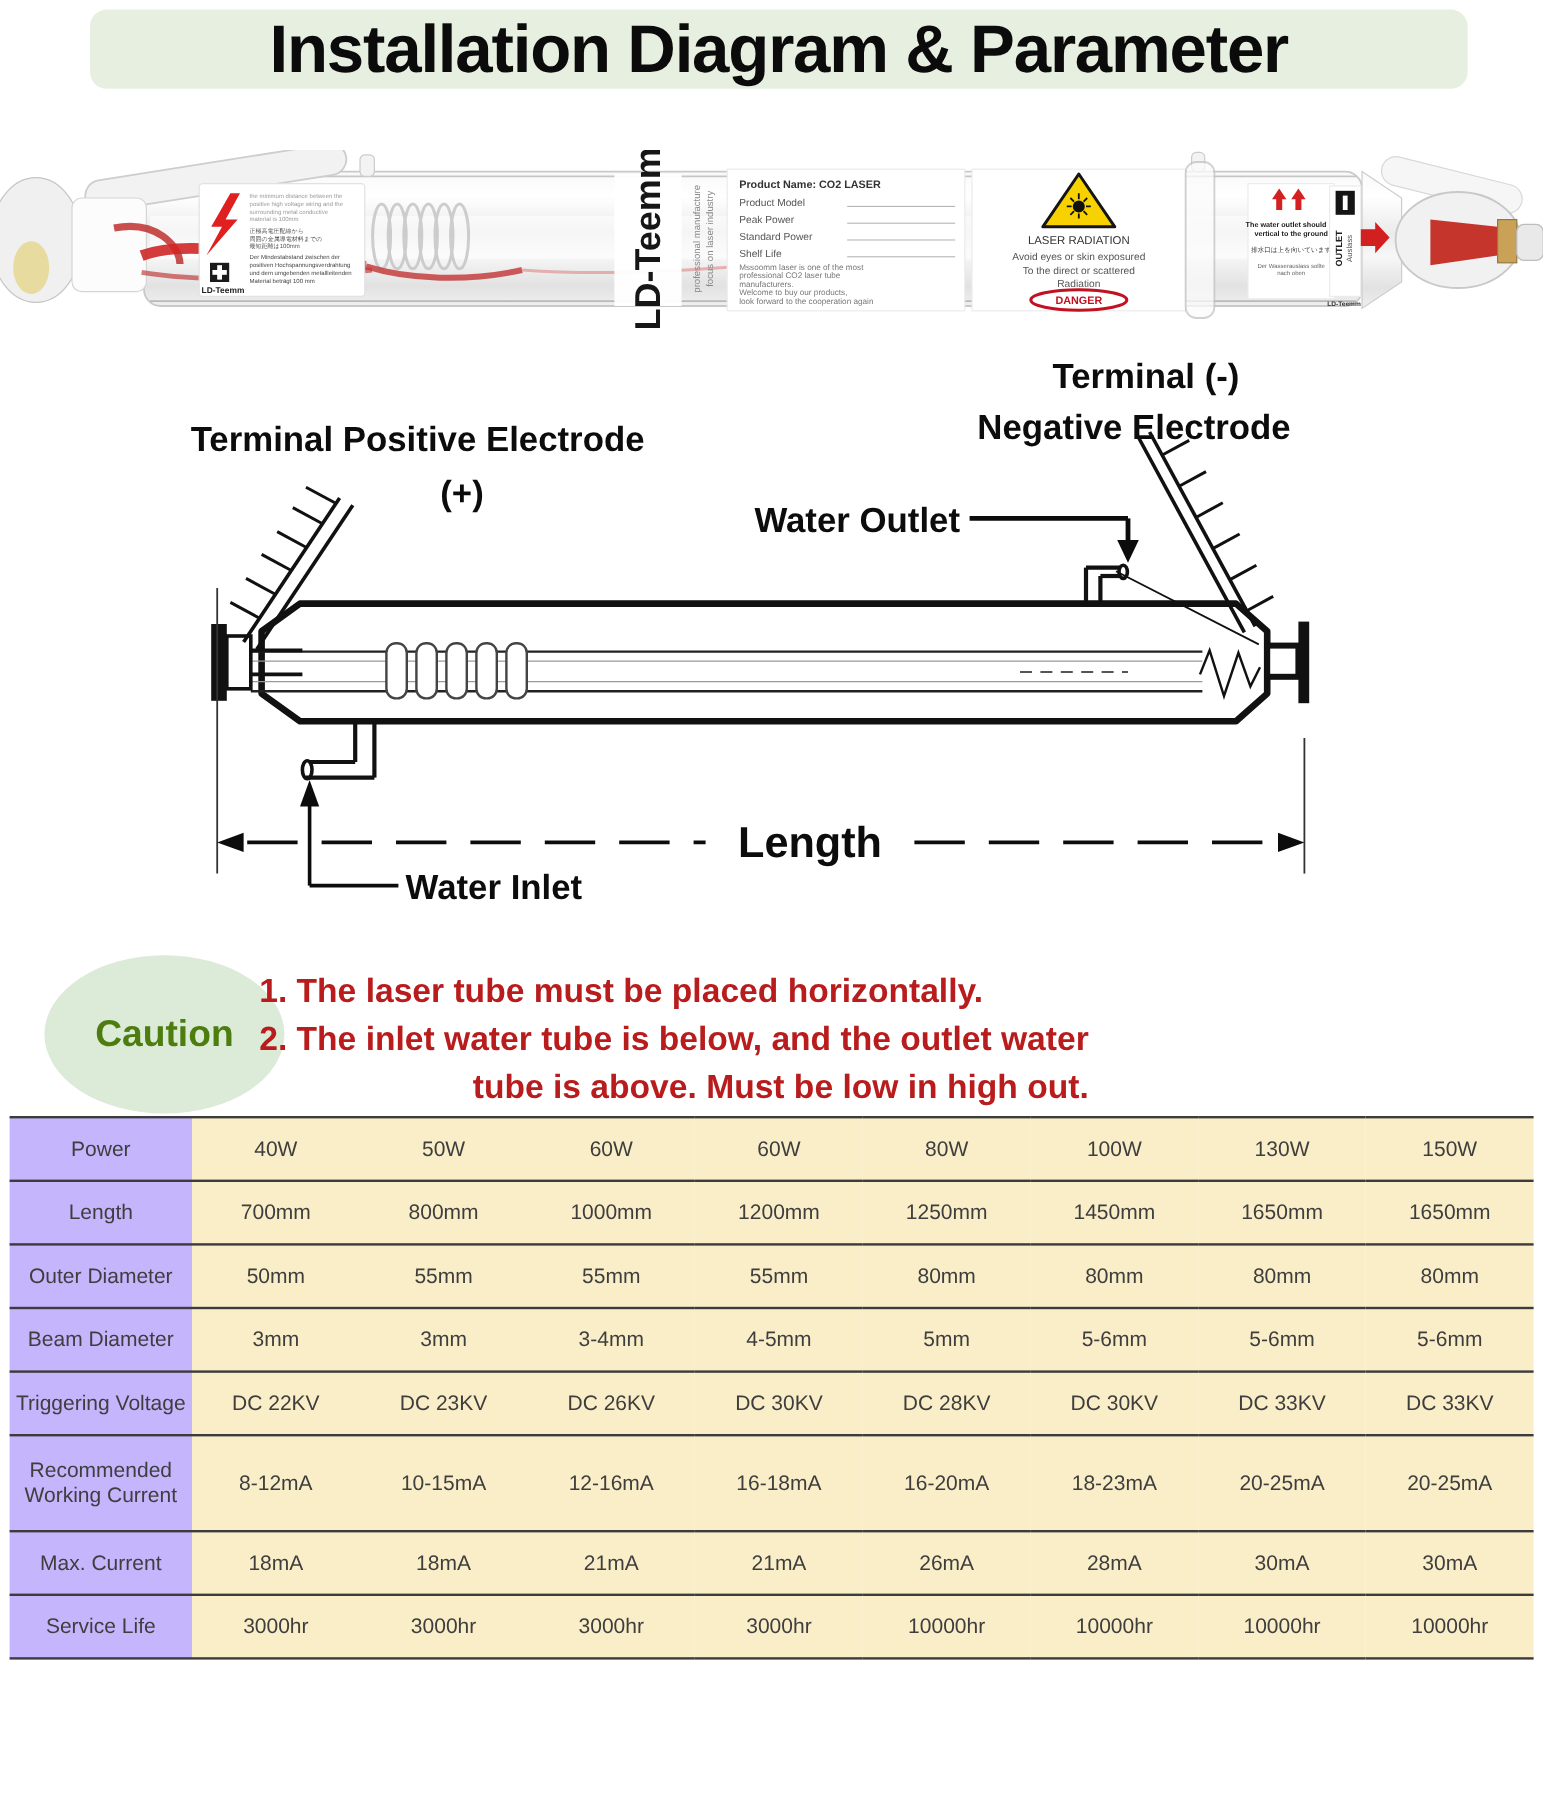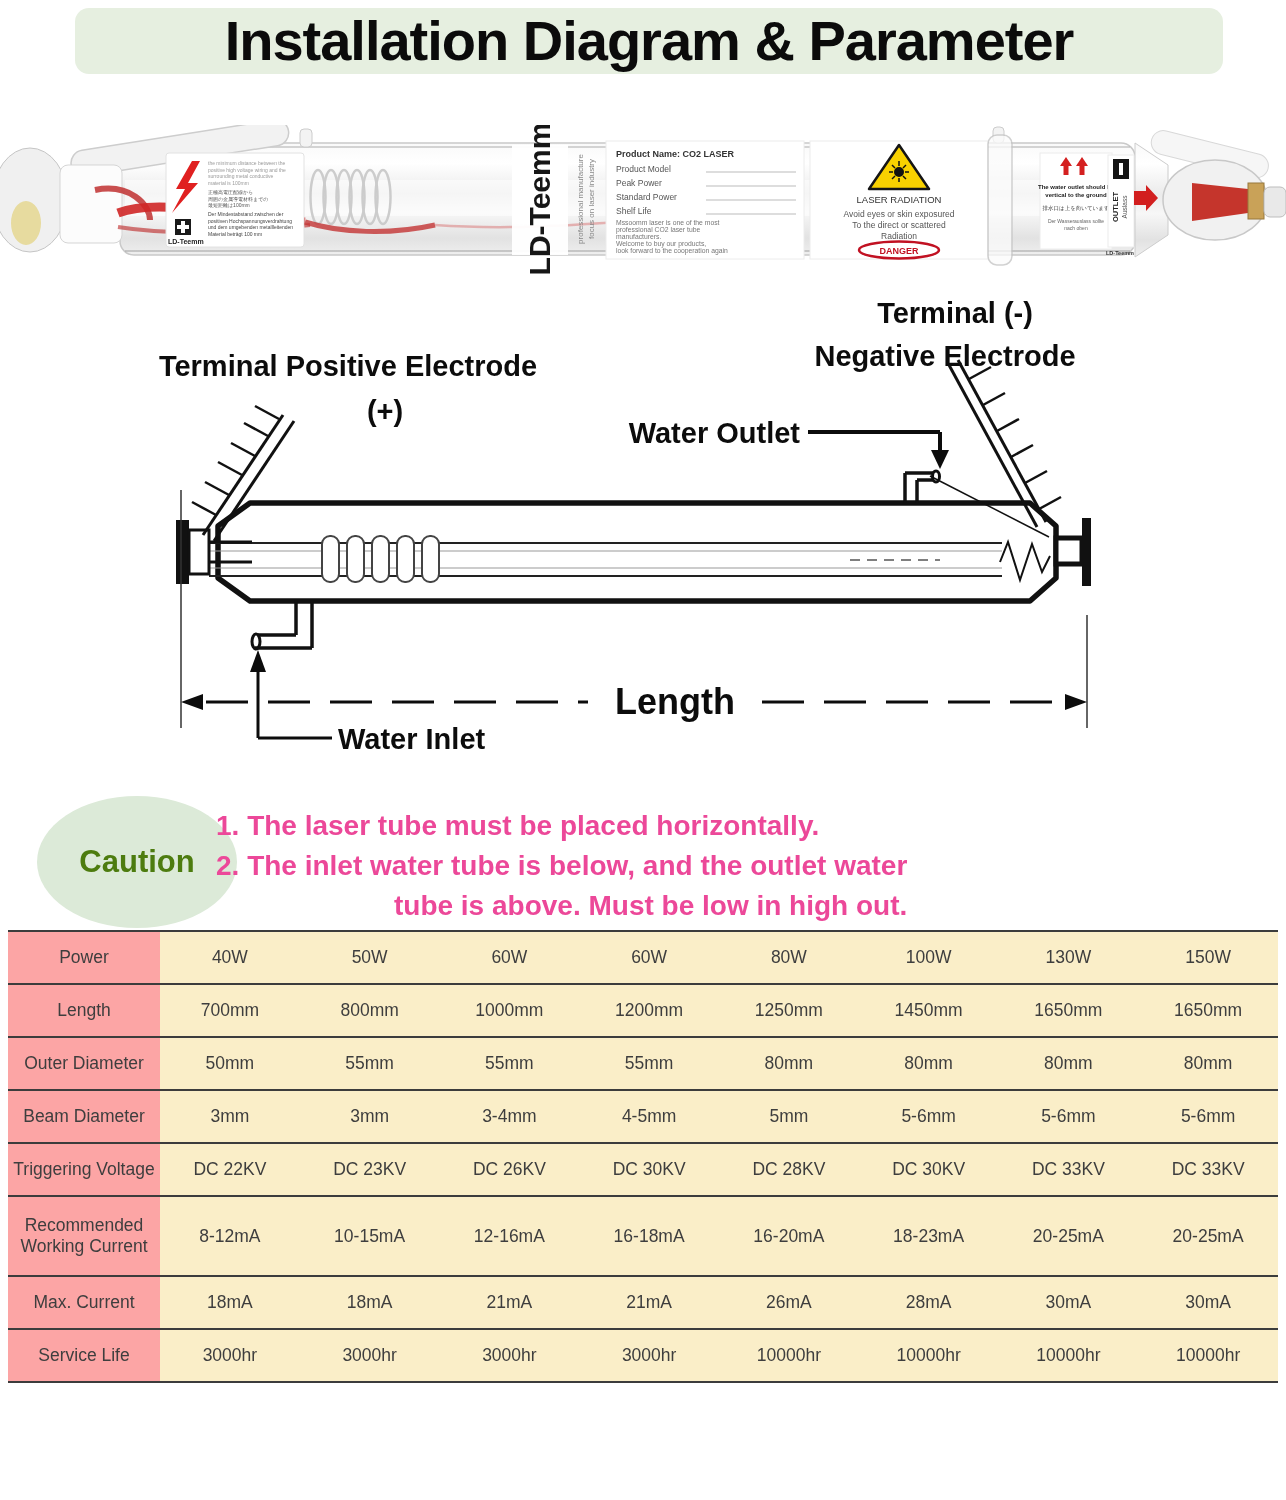--- a/index.html
+++ b/index.html
@@ -11,27 +11,27 @@
   .title-banner span{font-size:56px;font-weight:bold;color:#0b0b0b;letter-spacing:-1px;white-space:nowrap;}
   
   .photo{position:absolute;left:0;top:125px;}
   .diagram{position:absolute;left:0;top:290px;}
   .dlbl{font-size:29px;font-weight:bold;fill:#0c0c0c;font-family:"Liberation Sans",sans-serif;}
   .dbig{font-size:36px;font-weight:bold;fill:#0c0c0c;font-family:"Liberation Sans",sans-serif;}
   
   .caution-badge{position:absolute;left:37px;top:796px;width:200px;height:132px;background:#dcead8;
     border-radius:50%;display:flex;align-items:center;justify-content:center;
     font-size:31px;font-weight:bold;color:#4d7c0f;}
-  .caution-text{position:absolute;left:216px;top:806px;font-size:28px;font-weight:bold;color:#ec4899;line-height:40px;}
+  .caution-text{position:absolute;left:216px;top:806px;font-size:28px;font-weight:bold;color:#b91c1c;line-height:40px;}
   .caution-text .indent{padding-left:42px;text-align:right;}
   
   .param-table{position:absolute;left:8px;top:930px;width:1270px;border-collapse:collapse;
     table-layout:fixed;font-size:17.5px;color:#3e3e3e;border-bottom:2px solid #3c3c3c;}
   .param-table td{text-align:center;border-top:2px solid #3c3c3c;height:51px;padding:0 3px;background:#faeec8;}
-  .param-table td.rowlabel{background:#fca5a5;}
+  .param-table td.rowlabel{background:#c4b5fd;}
   .param-table tr.tall td{height:78px;}
   .param-table tr.check td:not(.rowlabel){font-size:19px;font-weight:bold;color:#151515;}
   .tinyen{font-size:5px;fill:#9a9a9a;}
   .tinyjp{font-size:5px;fill:#555;}
   .tinyde{font-size:5px;fill:#444;}
 </style>
 </head>
 <body>
 
 <div class="page">

